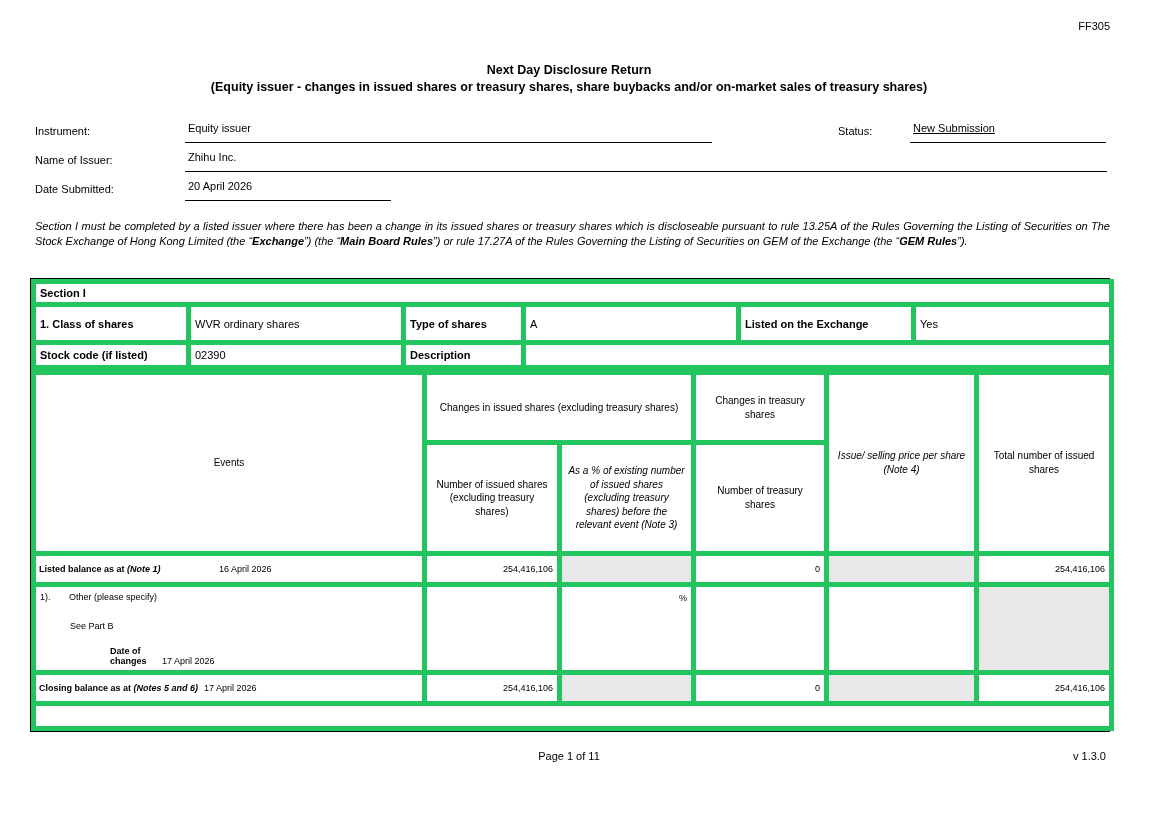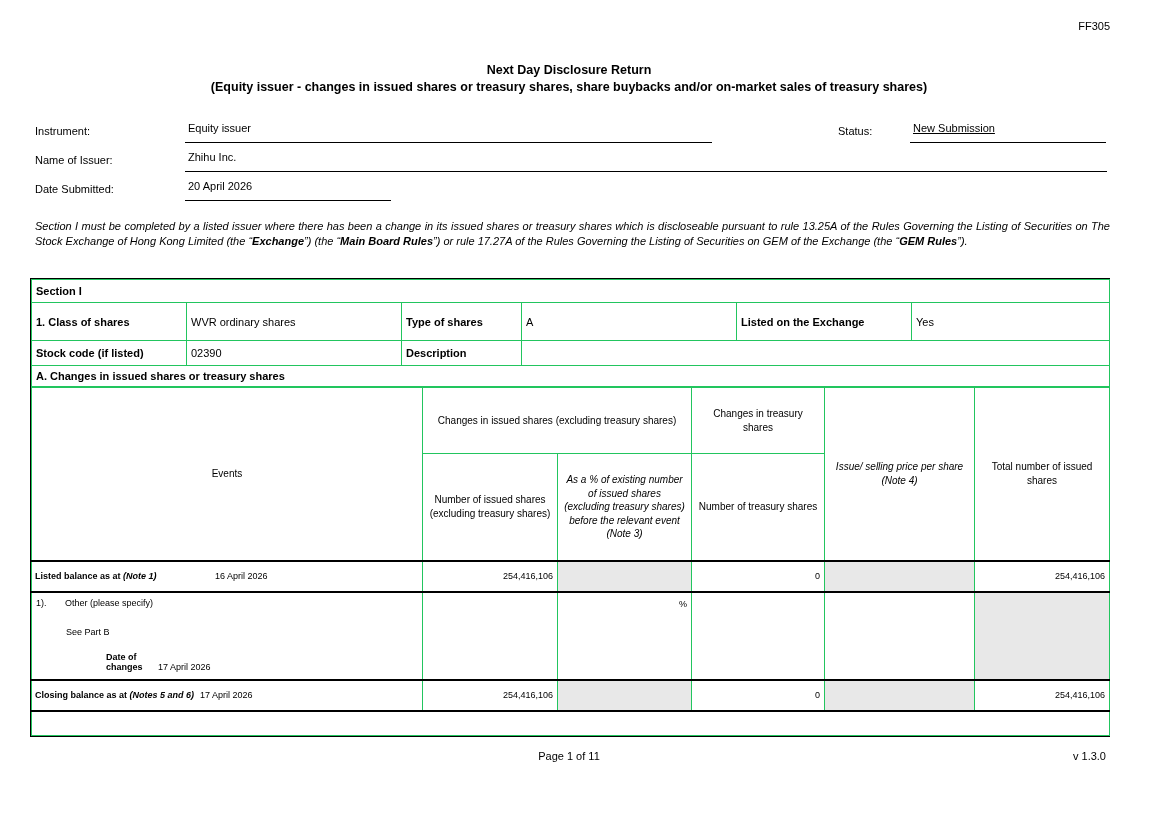--- a/index.html
+++ b/index.html
@@ -28,21 +28,21 @@
   .val-date       { left: 185px; top: 180px; width: 206px; }
 
   .intro {
     position: absolute; top: 219px; left: 35px; width: 1075px;
     font-size: 11px; font-style: italic; line-height: 1.4; text-align: justify;
   }
   .intro .bi { font-weight: bold; }
 
   .tables { position: absolute; top: 278px; left: 30px; width: 1080px; border: 1px solid #000; background: #fff; }
   table { border-collapse: collapse; table-layout: fixed; width: 1078px; }
-  td { border: 1px solid #22c55e; overflow: hidden; }
+  td { border: 5px solid #22c55e; overflow: hidden; }
 
   
   .t1 td { font-size: 11px; padding: 3px 4px; vertical-align: middle; }
   .t1 .hdr { font-weight: bold; }
   .t1 .full { font-weight: bold; }
   .t1 tr.r-section { height: 23px; }
   .t1 tr.r-class   { height: 38px; }
   .t1 tr.r-stock   { height: 25px; }
   .t1 tr.r-parta   { height: 21px; }
 
@@ -125,23 +125,20 @@
       <td class="hdr">Type of shares</td>
       <td>A</td>
       <td class="hdr">Listed on the Exchange</td>
       <td>Yes</td>
     </tr>
     <tr class="r-stock">
       <td class="hdr">Stock code (if listed)</td>
       <td>02390</td>
       <td class="hdr">Description</td>
       <td colspan="3"></td>
-    </tr>
-    <tr class="r-parta">
-      <td colspan="6" class="full">A. Changes in issued shares or treasury shares</td>
     </tr>
   </tbody>
     </table>
 
   <table class="t2">
     <colgroup>
       <col style="width:391px">
         <col style="width:135px">
         <col style="width:134px">
       <col style="width:133px">

